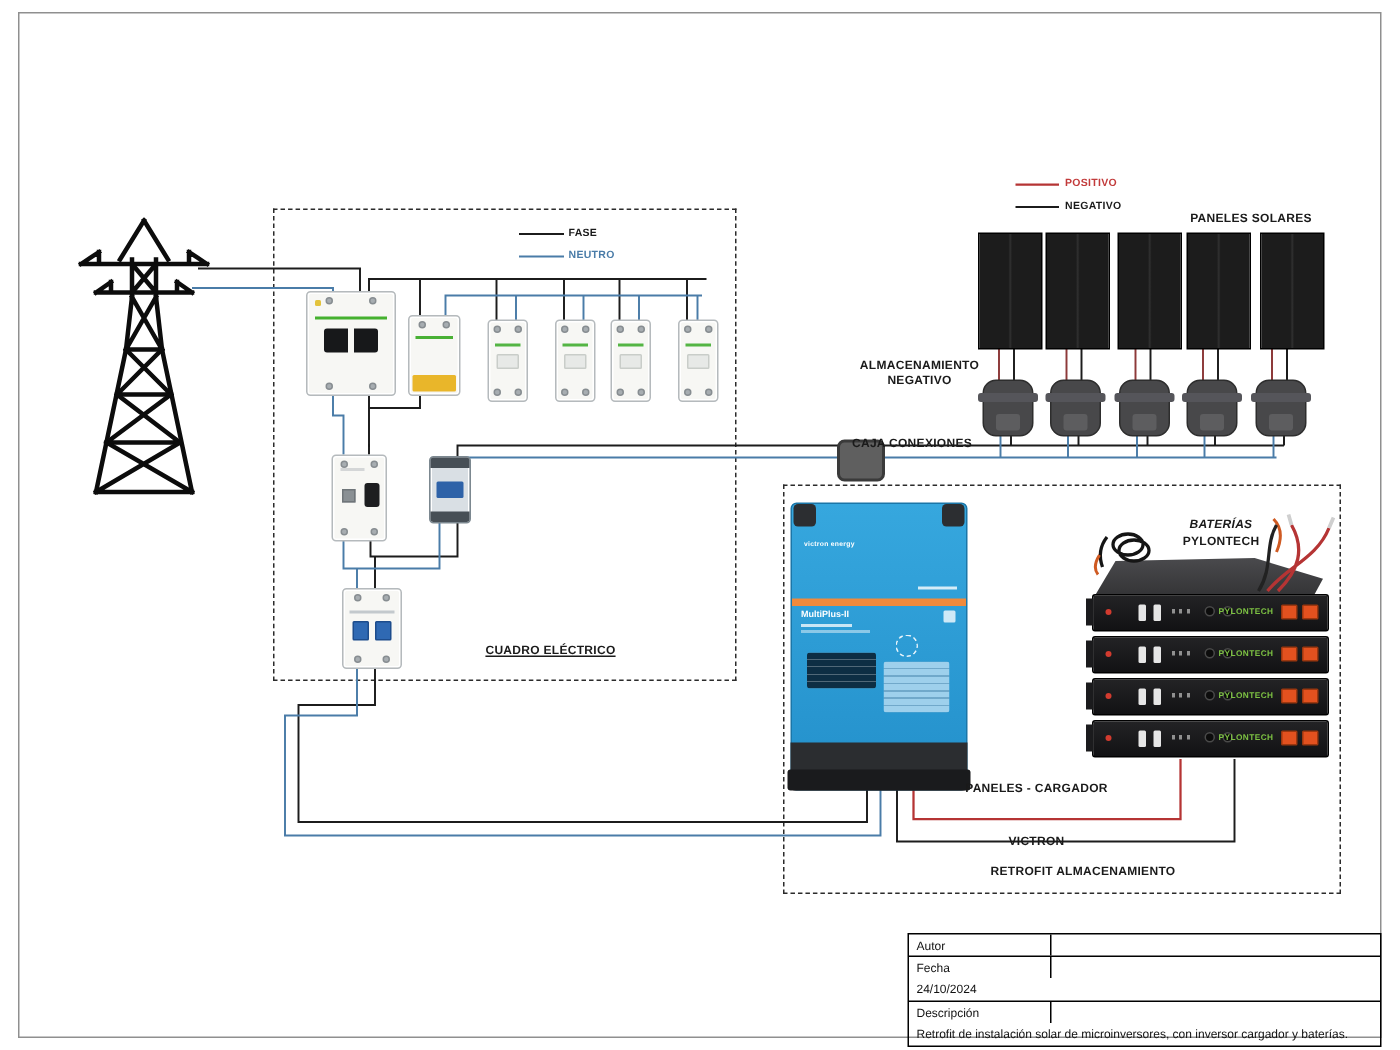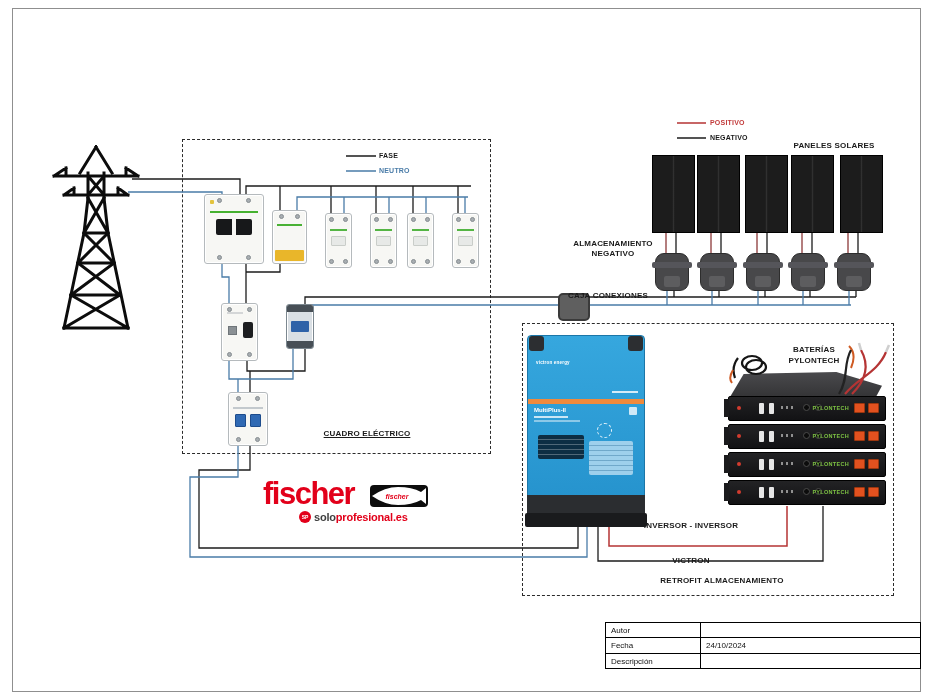--- a/index.html
+++ b/index.html
@@ -75,21 +75,21 @@
   .f-word{font-weight:bold;font-size:31px;letter-spacing:-1.5px;color:#e2001a;line-height:1;}
   .f-badge{position:absolute;left:107px;top:7px;width:58px;height:22px;background:#0d0d0d;border-radius:4px;}
   .f-line2{position:absolute;left:36px;top:33px;display:flex;align-items:center;font-weight:bold;font-size:11px;letter-spacing:-.2px;}
   .f-sp{display:inline-flex;align-items:center;justify-content:center;width:12px;height:12px;border-radius:50%;
         background:#e2001a;color:#fff;font-size:5px;font-weight:bold;margin-right:3px;}
   .f-solo{color:#3f3f3f;}
   .f-prof{color:#e2001a;}
   .f-tld{color:#e2001a;}
   
   .tb{position:absolute;z-index:5;left:605px;top:622px;width:314px;border:1px solid #000;font-size:8px;color:#111;}
-  .tb-row{display:flex;border-top:1px solid #000;}
+  .tb-row{display:flex;border-top:1px solid #000;flex-direction:column;}
   .tb-row:first-child{border-top:none;}
   .tb-l{width:84px;border-right:1px solid #000;padding:3px 5px 2px 5px;}
   .tb-v{flex:1;padding:3px 5px 2px 5px;line-height:1.25;}
 </style>
 </head>
 <body>
 
 <div class="canvas">
 
   <div class="frame"></div>
@@ -132,23 +132,23 @@
   <span class="lbl lbl7" style="left:379px;top:152px;">FASE</span>
   <span class="lbl lbl7" style="left:379px;top:167px;color:#4a7ca8;">NEUTRO</span>
   <span class="lbl lbl7" style="left:710px;top:119px;color:#c23b3b;">POSITIVO</span>
   <span class="lbl lbl7" style="left:710px;top:134px;">NEGATIVO</span>
 
   <span class="lbl ctr" style="left:818px;top:141px;padding-left:32px;">PANELES SOLARES</span>
   <span class="lbl ctr" style="left:613px;top:239px;">ALMACENAMIENTO</span>
   <span class="lbl ctr" style="left:613px;top:249px;">NEGATIVO</span>
   <span class="lbl ctr" style="left:608px;top:279px;margin-top:12px;">CAJA CONEXIONES</span>
   <span class="lbl ctr" style="left:367px;top:429px;text-decoration:underline;">CUADRO ELÉCTRICO</span>
-  <span class="lbl ctr" style="left:691px;top:521px;">INVERSOR - INVERSOR</span>
+  <span class="lbl ctr" style="left:691px;top:521px;">PANELES - CARGADOR</span>
   <span class="lbl ctr" style="left:691px;top:556px;">VICTRON</span>
-  <span class="lbl ctr" style="left:814px;top:345px;">BATERÍAS</span>
+  <span class="lbl ctr" style="left:814px;top:345px;font-style:italic;">BATERÍAS</span>
   <span class="lbl ctr" style="left:814px;top:356px;">PYLONTECH</span>
   <span class="lbl ctr" style="left:722px;top:576px;">RETROFIT ALMACENAMIENTO</span>
 
   <div class="brk" style="left:204px;top:194px;width:58px;height:68px;">
     <span class="scr" style="left:12px;top:3px;"></span>
     <span class="scr" style="right:12px;top:3px;"></span>
     <span class="scr" style="left:12px;bottom:3px;"></span>
     <span class="scr" style="right:12px;bottom:3px;"></span>
     <span class="b1g"></span>
     <span class="b1t"></span>
@@ -299,42 +299,28 @@
   </div>
 
   <svg class="svgt" width="933" height="700">
     <path fill="none" stroke="#151515" stroke-width="2.2" d="M742,363 a10,7 0 1 0 20,0 a10,7 0 1 0 -20,0 M746,367 a10,7 0 1 0 20,0 a10,7 0 1 0 -20,0 M738,358 q-7,9 -3,20"></path>
     <path fill="none" stroke="#cf5a22" stroke-width="2" d="M733,370 q-5,8 -1,13 M851,368 q6,-14 -2,-22"></path>
     <path fill="none" stroke="#b53434" stroke-width="2.2" d="M845,394 C858,378 878,372 886,352 M852,394 C866,380 870,366 861,350"></path>
     <path fill="none" stroke="#222" stroke-width="2.2" d="M839,394 C849,378 843,364 851,350"></path>
     <path fill="none" stroke="#cfcfcf" stroke-width="2.5" d="M886,352 l3,-7 M861,350 l-2,-7"></path>
   </svg>
 
-  <div class="fischer">
-    <span class="f-word">fischer</span>
-    <span class="f-badge">
-      <svg width="58" height="22" viewBox="0 0 58 22">
-        <path fill="#ffffff" d="M2 11 Q15 2 28 2 Q42 2 51 7 L56 3 L56 19 L51 15 Q42 20 28 20 Q15 20 2 11 Z"></path>
-        <text x="27" y="14" font-size="7" font-style="italic" font-weight="bold" fill="#e2001a" text-anchor="middle" font-family="Liberation Sans, sans-serif">fischer</text>
-      </svg>
-    </span>
-    <span class="f-line2">
-      <span class="f-sp">SP</span>
-      <span class="f-solo">solo</span>
-      <span class="f-prof">profesional</span>
-      <span class="f-tld">.es</span>
-    </span>
-  </div>
 
   <div class="tb">
     <div class="tb-row">
       <div class="tb-l">Autor</div>
     </div>
     <div class="tb-row">
       <div class="tb-l">Fecha</div>
       <div class="tb-v">24/10/2024</div>
     </div>
     <div class="tb-row">
       <div class="tb-l" style="display:flex;align-items:center;">Descripción</div>
+      <div class="tb-v">Retrofit de instalación solar de microinversores, con inversor cargador y baterías.</div>
     </div>
   </div>
 
 </div>
 
 </body></html>

